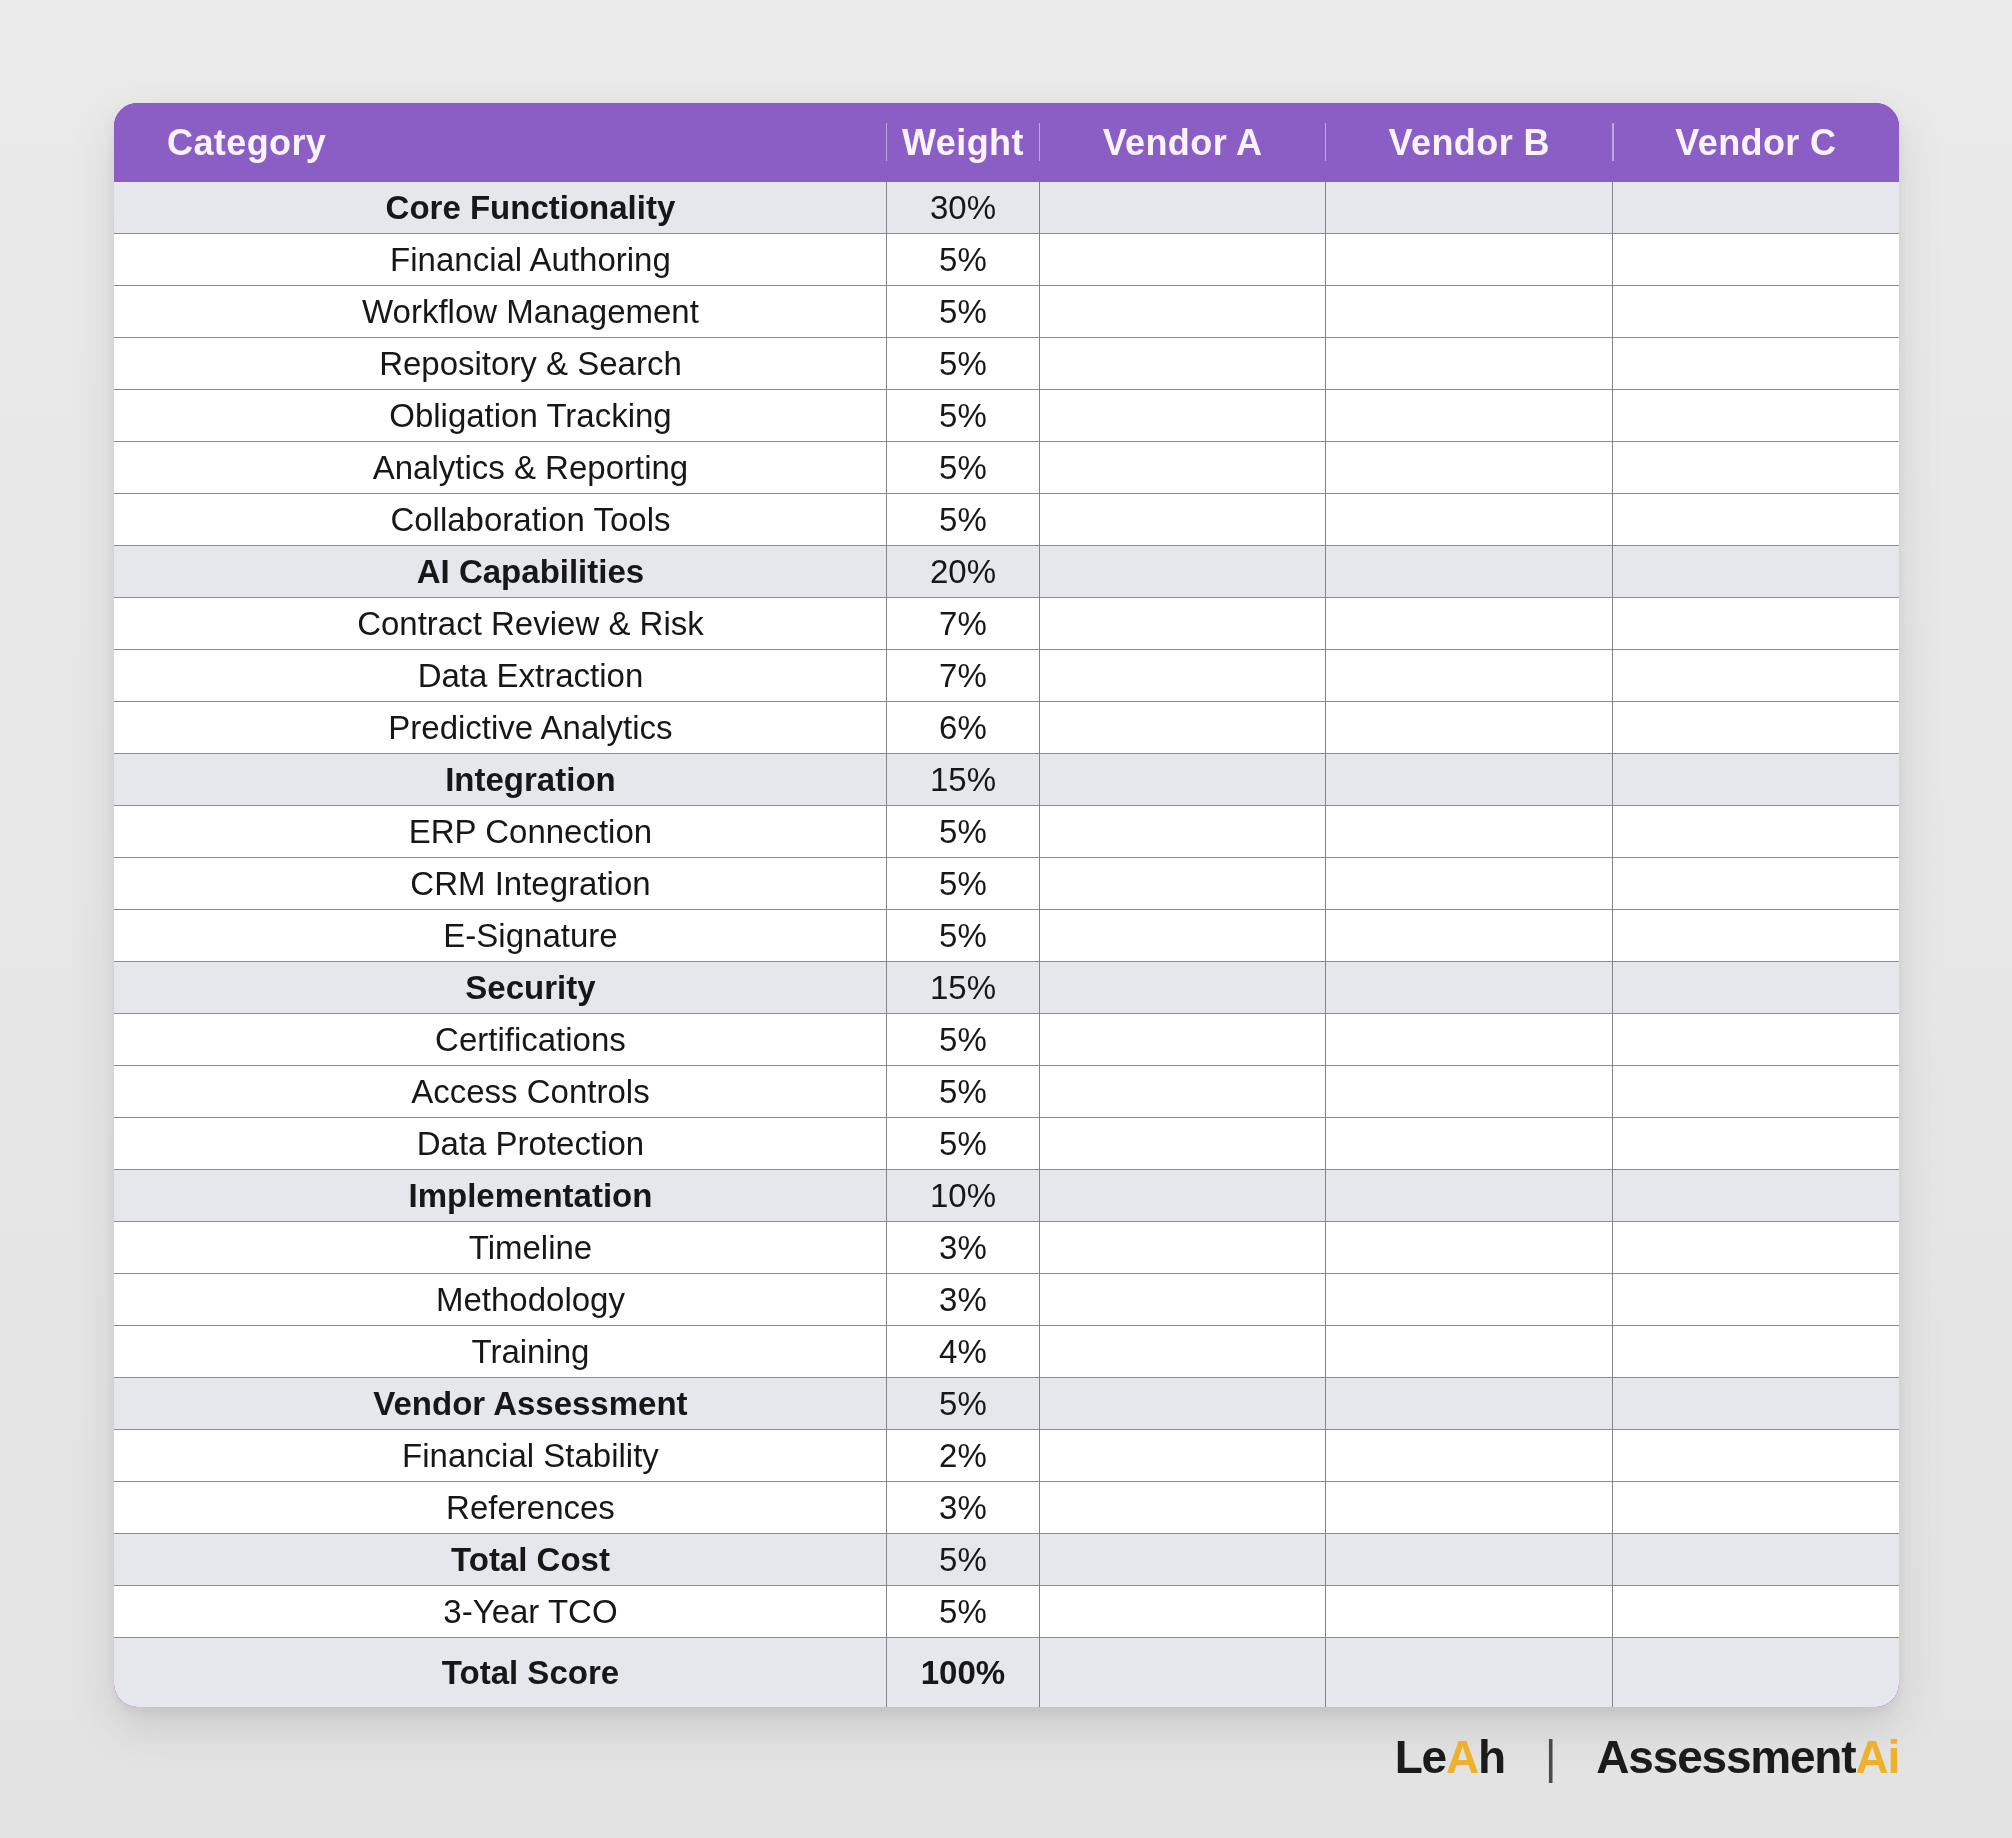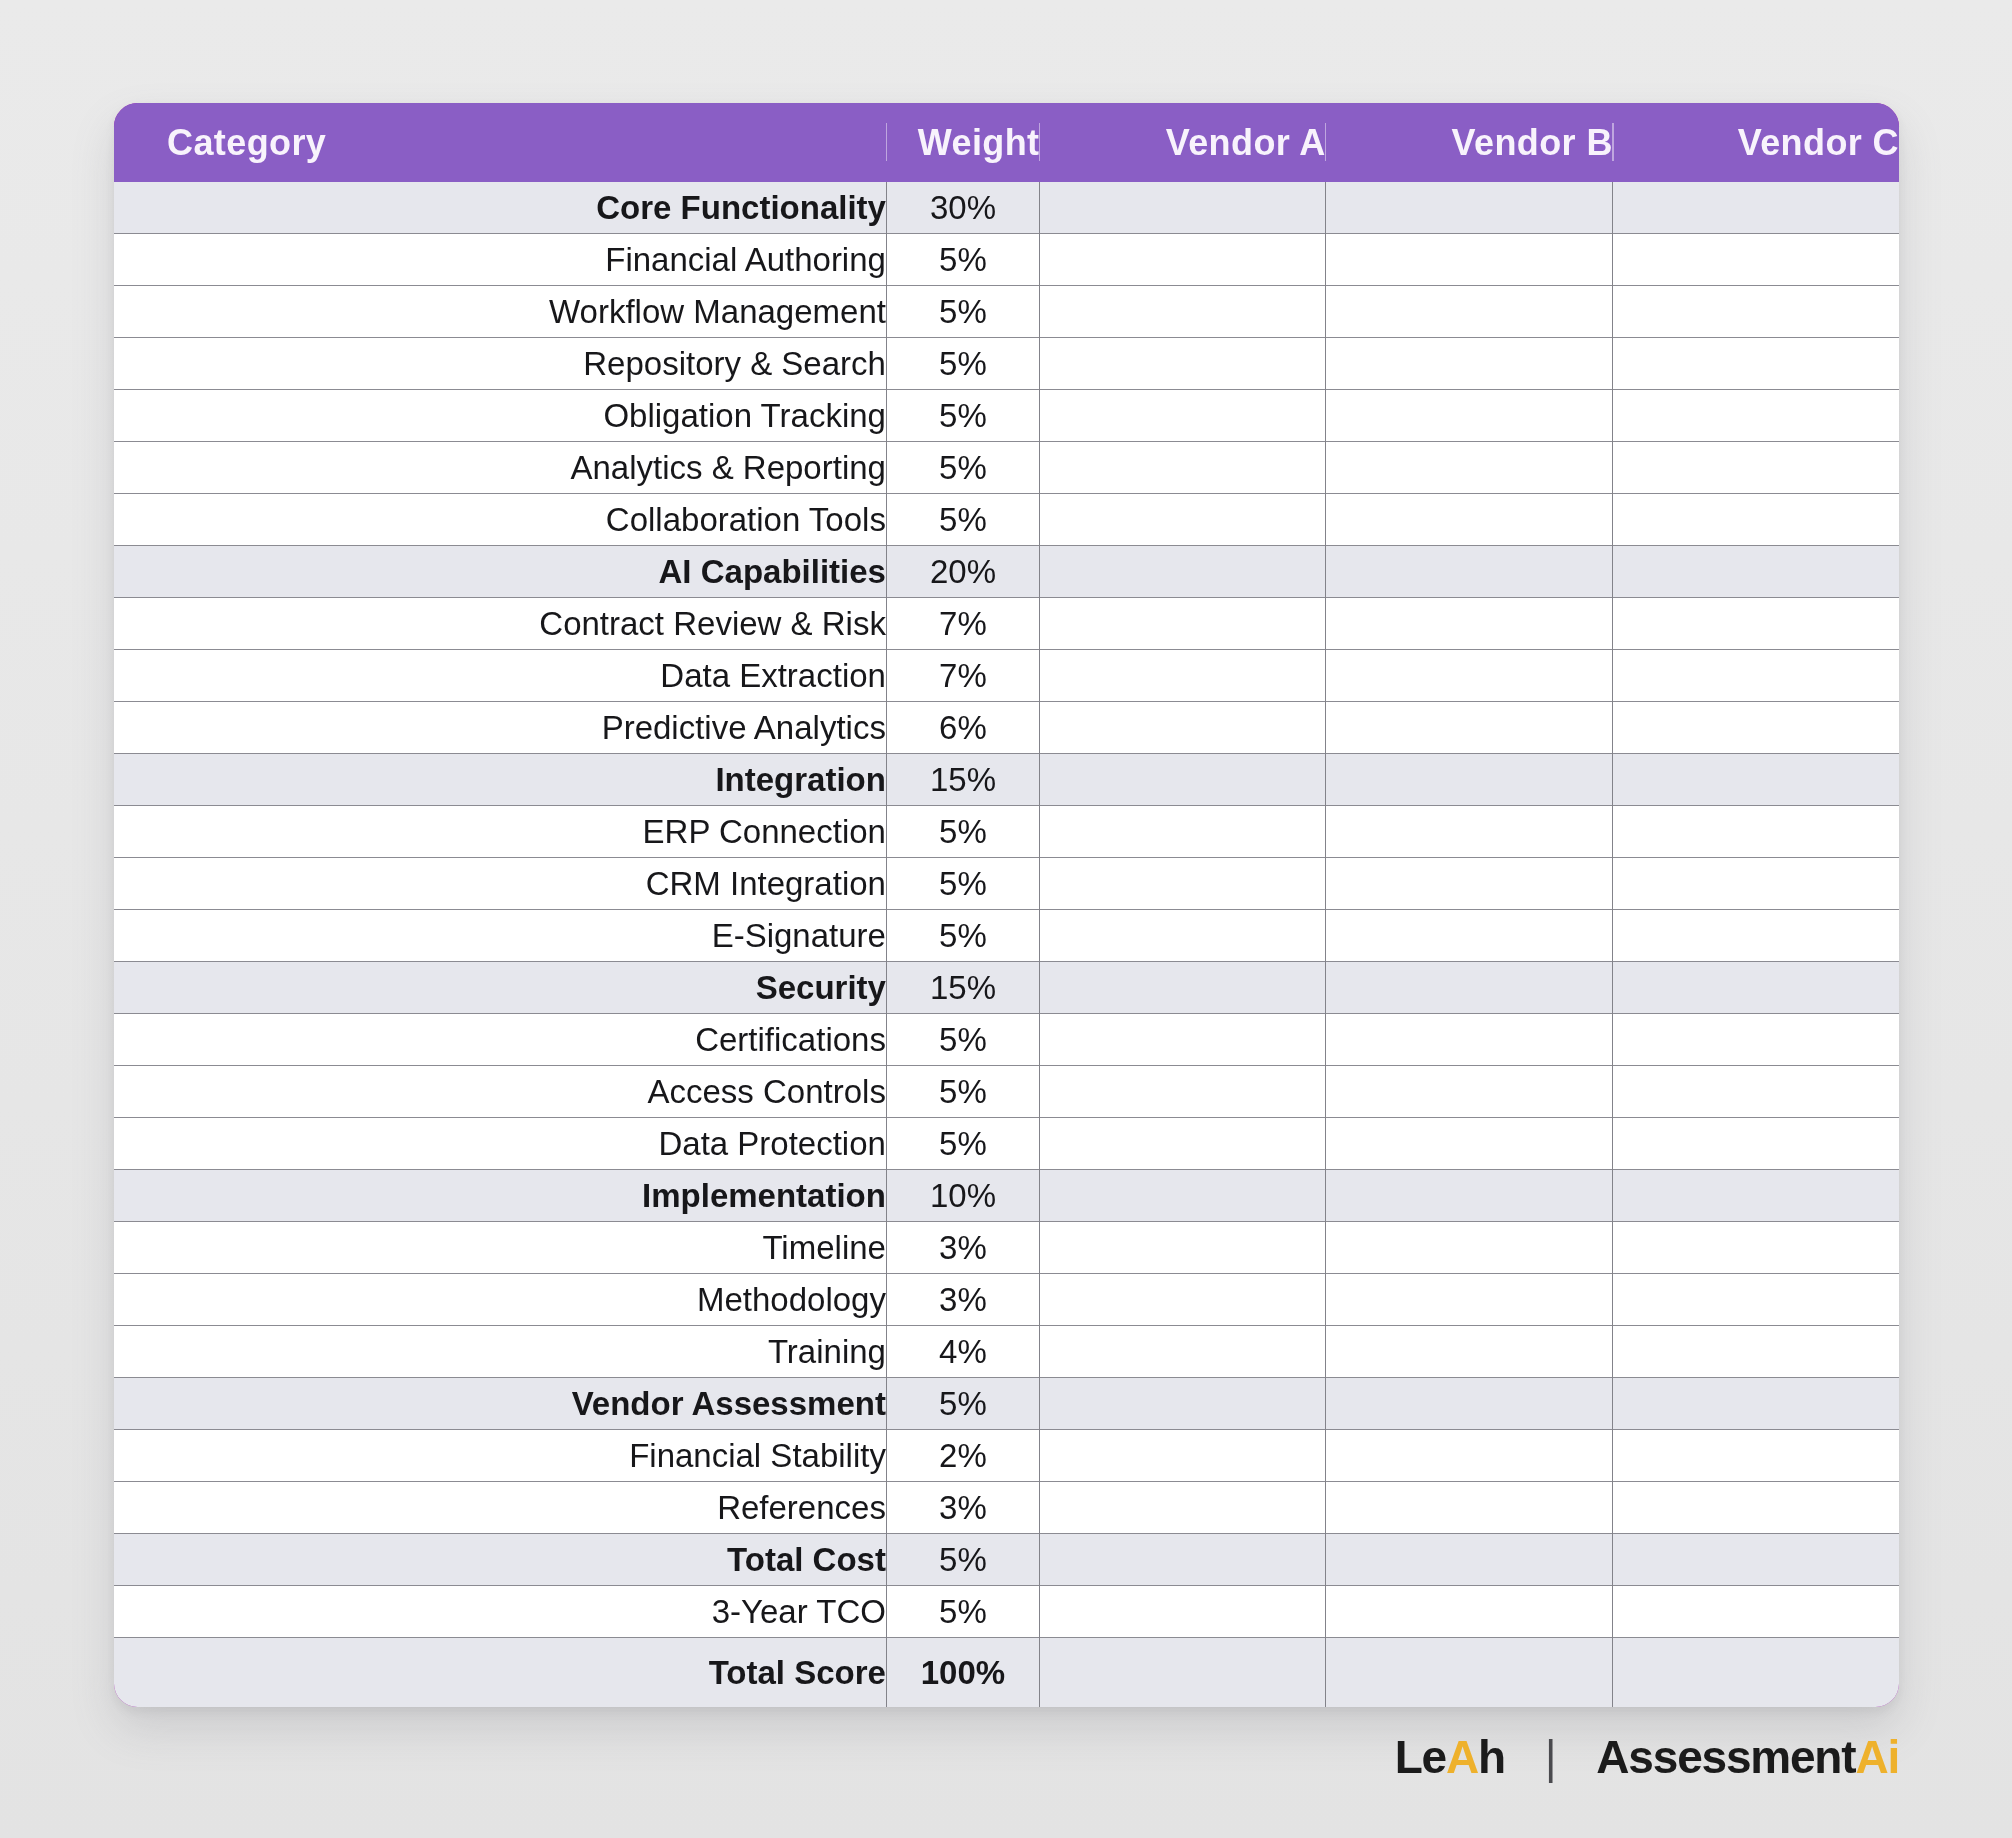--- a/index.html
+++ b/index.html
@@ -36,21 +36,21 @@
   col.c-vendor-a { width: 286px; }
   col.c-vendor-b { width: 287px; }
   col.c-vendor-c { width: 286px; }
 
   thead th {
     background: var(--header-bg, #8A5EC5);
     color: var(--header-fg, #F8F3FC);
     height: 79px;
     font-size: 36px;
     font-weight: 700;
-    text-align: right;
+    text-align: center;
     position: relative;
     padding: 0;
     letter-spacing: 0.4px;
   }
   thead th.col-category {
     text-align: left;
     padding-left: 53px;
   }
   thead th:not(:first-child)::after {
     content: "";
@@ -69,21 +69,21 @@
     color: #17171A;
     text-align: center;
     padding: 0;
     border-top: 1.6px solid #8B8B92;
     vertical-align: middle;
     background: #FFFFFF;
   }
   tbody tr:first-child td { border-top: none; }
   tbody td:not(:first-child) { border-left: 1.6px solid #83838A; }
   tbody td.col-category {
-    text-align: right;
+    text-align: center;
     padding-left: 61px;
   }
   tbody tr.section td {
     background: var(--section-bg, #E6E7ED);
   }
   tbody tr.section td.col-category { font-weight: 700; }
   tbody tr.total td {
     background: var(--section-bg, #E6E7ED);
     height: 69px;
     font-weight: 700;

